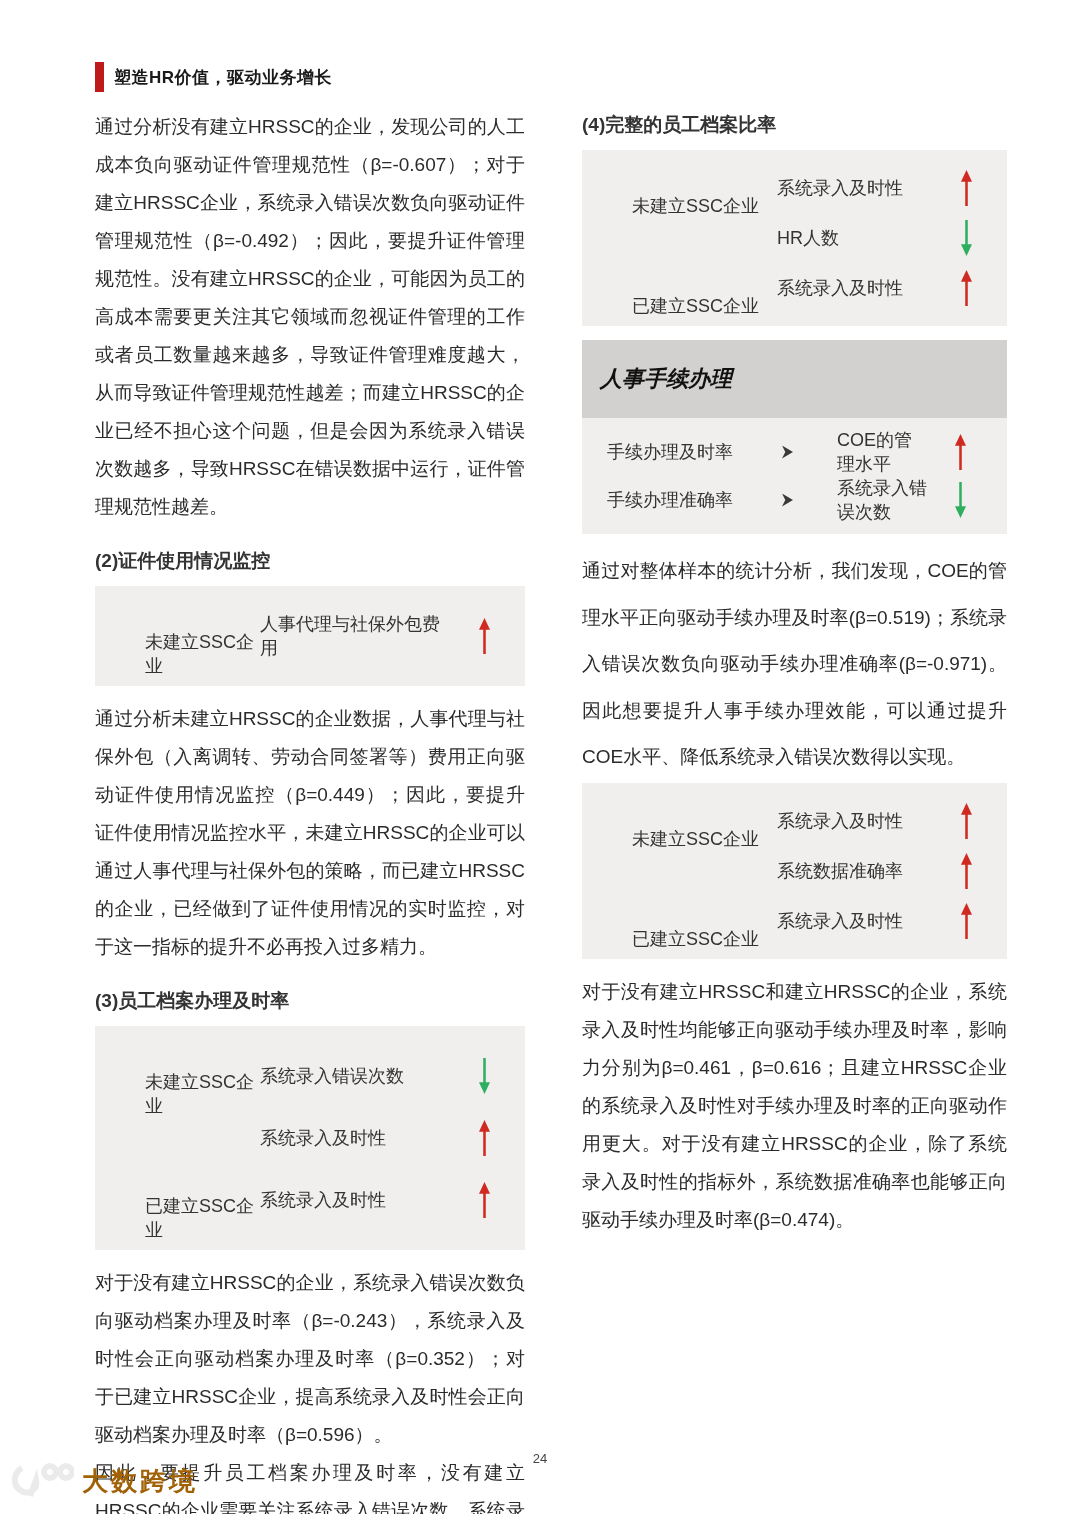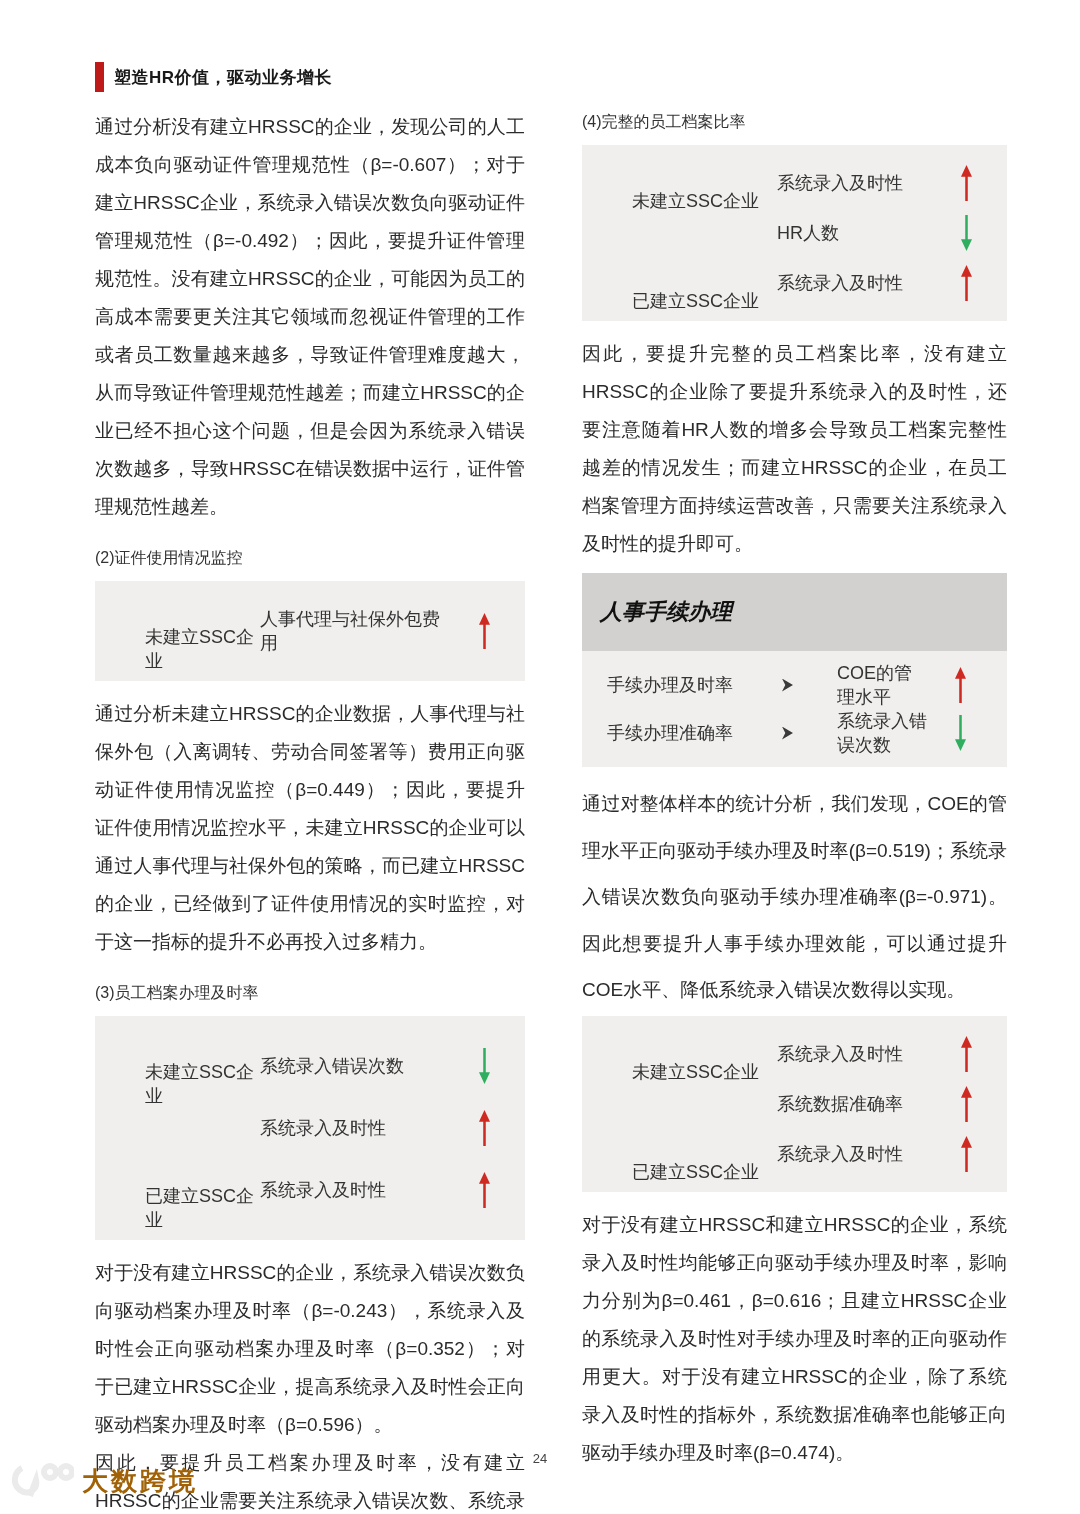--- a/index.html
+++ b/index.html
@@ -19,21 +19,21 @@
   .red-bar{display:inline-block;width:9px;height:30px;background:var(--accent-red);}
   .header-title{font-size:17px;font-weight:bold;color:#1a1a1a;letter-spacing:.5px;}
 
   
   .columns{position:absolute;top:108px;left:95px;width:912px;display:flex;justify-content:space-between;}
   .col{width:430px;}
   .col.right{width:425px;}
 
   p.body{font-size:19px;line-height:2.0;text-align:justify;color:#2b2b2b;}
   p.body.loose{line-height:2.45;}
-  .sub-heading{font-size:16px;font-weight:400;color:#333;margin:22px 0 12px;}
+  .sub-heading{font-size:19px;font-weight:700;color:#333;margin:22px 0 12px;}
   .sub-heading.first{margin-top:4px;}
 
   
   .stat-table{background:var(--table-bg);margin:2px 0 14px;padding:8px 12px 8px 50px;}
   .stat-row{display:grid;align-items:center;min-height:40px;}
   .t-left .stat-row{grid-template-columns:115px 1fr 58px;}
   .t-right .stat-row{grid-template-columns:145px 1fr 58px;}
   .stat-row .group{font-size:18px;color:#333;margin-top:36px;}
   .stat-row .metric{font-size:18px;color:#333;}
   .stat-row .trend{justify-self:center;}
@@ -166,21 +166,20 @@
             <span class="metric">系统录入及时性</span>
             <span class="trend up">
               <svg viewBox="0 0 12 34">
                 <polygon points="6,0 0.8,11 11.2,11"></polygon>
                 <rect x="4.8" y="9" width="2.4" height="25"></rect>
               </svg>
             </span>
           </div>
         </div>
 
-      <p class="body">因此，要提升完整的员工档案比率，没有建立HRSSC的企业除了要提升系统录入的及时性，还要注意随着HR人数的增多会导致员工档案完整性越差的情况发生；而建立HRSSC的企业，在员工档案管理方面持续运营改善，只需要关注系统录入及时性的提升即可。</p>
 
       <div class="band">
         <span class="band-title">人事手续办理</span>
       </div>
 
       <div class="stat-table band-table">
 
           <div class="stat-row">
             <span class="label">手续办理及时率</span>
             <span class="bullet"></span>

